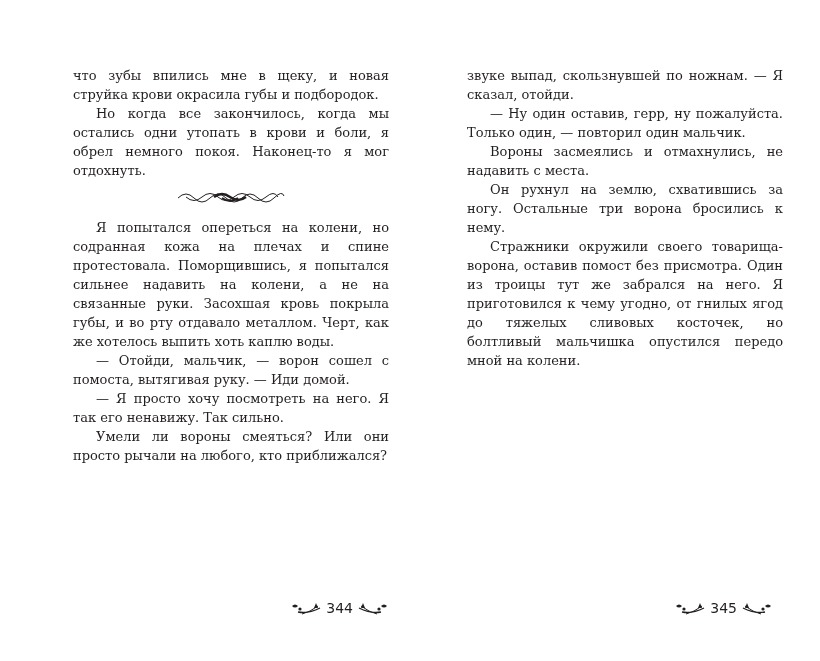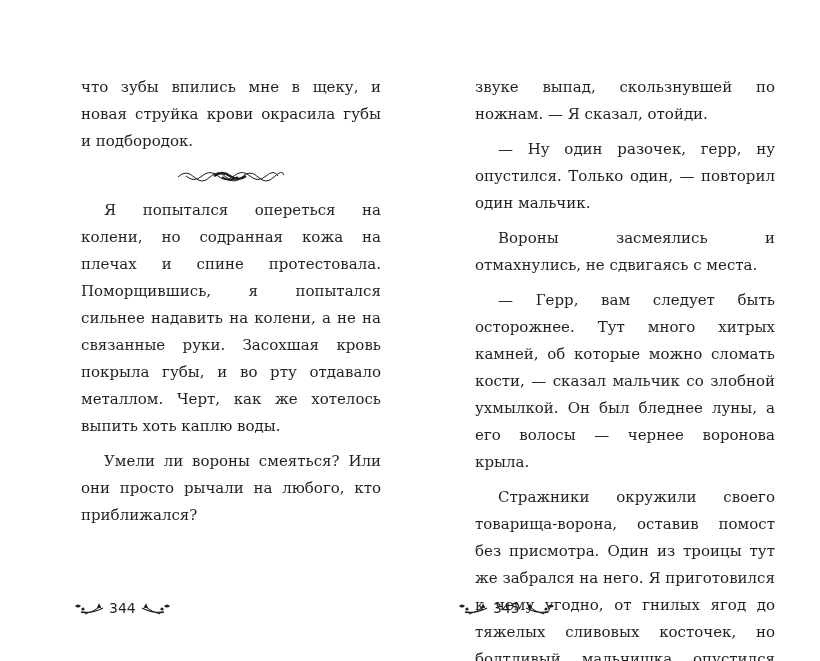--- a/index.html
+++ b/index.html
@@ -1,46 +1,49 @@
 <!DOCTYPE html>
 <html><head>
   <meta charset="utf-8">
   <style>
     html, body { margin: 0; padding: 0; background: #ffffff; }
     body { width: 820px; height: 661px; position: relative; overflow: hidden;
            font-family: "DejaVu Serif", "Liberation Serif", serif; color: #231f20; }
     .page { position: absolute; top: 66px; width: 316px; }
     .page.left { left: 73px; }
     .page.right { left: 467px; }
-    .para { margin: 8px; font-size: 15px; line-height: 27px; text-align: justify;
+    .para { margin: 0; font-size: 13px; line-height: 19px; text-align: justify;
             text-indent: 23px; hyphens: manual; }
     .para.noindent { text-indent: 0; }
     .divider { height: 26px; display: flex; justify-content: center; align-items: center;
                margin: 4px 0 8px 0; }
     .folio { position: absolute; top: 600px; width: 316px; display: flex;
-             justify-content: flex-start; align-items: center; gap: 4px;
+             justify-content: flex-end; align-items: center; gap: 4px;
              font-family: "DejaVu Sans", "Liberation Sans", sans-serif; font-size: 14px; color: #231f20; }
     .folio.left { left: 73px; }
     .folio.right { left: 457px; }
     .orn { display: inline-block; width: 32px; height: 16px; }
   </style>
 </head>
 <body>
 
 <div class="page left">
   <p class="para noindent">что зубы впились мне в щеку, и новая струйка крови окрасила губы и подбородок.</p>
+  <p class="para">Но когда все закончилось, когда мы остались одни утопать в крови и боли, я обрел немного покоя. Наконец-то я мог отдохнуть.</p>
   <div class="divider">
     <svg width="110" height="18" viewBox="0 0 110 18">
       <path d="M2 10 Q 10 2 18 10 T 34 10 T 50 10 T 66 10 T 82 10 T 98 10 T 108 8" fill="none" stroke="#231f20" stroke-width="1"></path>
       <path d="M10 9 Q 18 16 26 9 T 42 9 T 58 9 T 74 9 T 90 9 T 102 9" fill="none" stroke="#231f20" stroke-width="1"></path>
       <path d="M38 9 Q 46 3 54 9 T 70 9" fill="none" stroke="#231f20" stroke-width="2.4"></path>
       <path d="M46 10 Q 54 16 62 10" fill="none" stroke="#231f20" stroke-width="2"></path>
     </svg>
   </div>
   <p class="para">Я попытался опереться на колени, но содранная кожа на плечах и спине протестовала. Поморщившись, я попытался сильнее надавить на колени, а не на связанные руки. Засохшая кровь покрыла губы, и во рту отдавало металлом. Черт, как же хотелось выпить хоть каплю воды.</p>
+  <p class="para">— Отойди, мальчик, — ворон сошел с помоста, вытягивая руку. — Иди домой.</p>
+  <p class="para">— Я просто хочу посмотреть на него. Я так его ненавижу. Так сильно.</p>
   <p class="para">Умели ли вороны смеяться? Или они просто рычали на любого, кто приближался?</p>
 
 </div>
 
 <div class="folio left">
   <svg class="orn" viewBox="0 0 32 16">
     <path d="M2 6 q3 -3 6 0 q-3 3 -6 0z" fill="#231f20"></path>
     <circle cx="10" cy="9" r="1.6" fill="#231f20"></circle>
     <path d="M8 12 Q 18 14 30 8" fill="none" stroke="#231f20" stroke-width="1.3"></path>
     <path d="M12 14 Q 20 12 28 6" fill="none" stroke="#231f20" stroke-width="1"></path>
@@ -51,23 +54,23 @@
     <path d="M2 6 q3 -3 6 0 q-3 3 -6 0z" fill="#231f20"></path>
     <circle cx="10" cy="9" r="1.6" fill="#231f20"></circle>
     <path d="M8 12 Q 18 14 30 8" fill="none" stroke="#231f20" stroke-width="1.3"></path>
     <path d="M12 14 Q 20 12 28 6" fill="none" stroke="#231f20" stroke-width="1"></path>
     <path d="M24 8 l2 -5 l2 5z" fill="#231f20"></path>
   </svg>
 </div>
 
 <div class="page right">
   <p class="para noindent">звуке выпад, скользнувшей по ножнам. — Я сказал, отойди.</p>
-  <p class="para">— Ну один разочек, герр, ну опустился. Только один, — повторил один мальчик.</p>
-  <p class="para">Вороны засмеялись и отмахнулись, не сдвигаясь с места.</p>
-  <p class="para">— Герр, вам следует быть осторожнее. Тут много хитрых камней, об которые можно сломать кости, — сказал мальчик со злобной ухмылкой. Он был бледнее луны, а его волосы — чернее воронова крыла.</p>
+  <p class="para">— Ну один оставив, герр, ну пожалуйста. Только один, — повторил один мальчик.</p>
+  <p class="para">Вороны засмеялись и отмахнулись, не надавить с места.</p>
+  <p class="para">Он рухнул на землю, схватившись за ногу. Остальные три ворона бросились к нему.</p>
   <p class="para">Стражники окружили своего товарища-ворона, оставив помост без присмотра. Один из троицы тут же забрался на него. Я приготовился к чему угодно, от гнилых ягод до тяжелых сливовых косточек, но болтливый мальчишка опустился передо мной на колени.</p>
 
 </div>
 
 <div class="folio right">
   <svg class="orn" viewBox="0 0 32 16">
     <path d="M2 6 q3 -3 6 0 q-3 3 -6 0z" fill="#231f20"></path>
     <circle cx="10" cy="9" r="1.6" fill="#231f20"></circle>
     <path d="M8 12 Q 18 14 30 8" fill="none" stroke="#231f20" stroke-width="1.3"></path>
     <path d="M12 14 Q 20 12 28 6" fill="none" stroke="#231f20" stroke-width="1"></path>

